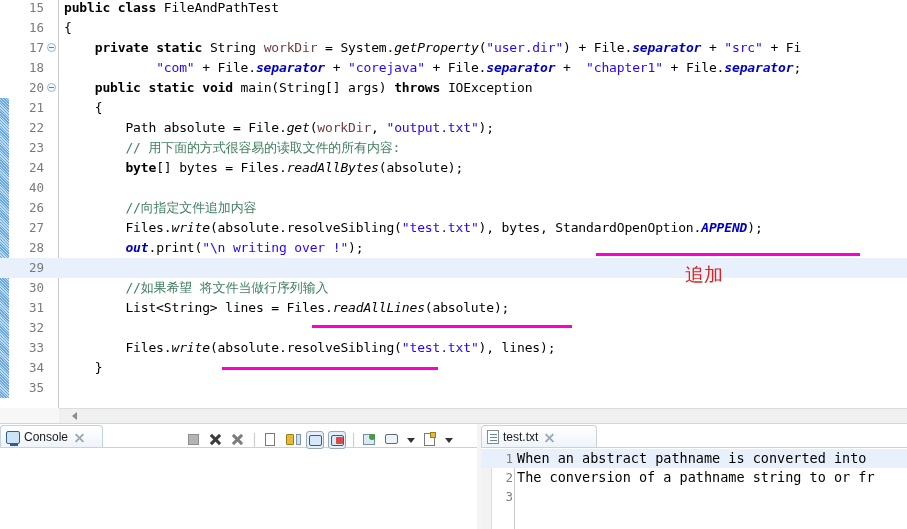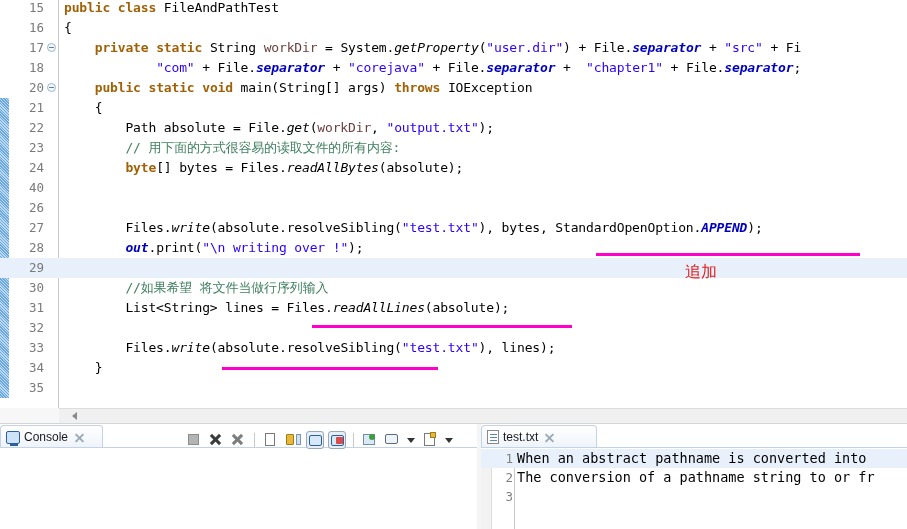--- a/index.html
+++ b/index.html
@@ -46,33 +46,33 @@
     box-sizing:border-box;
   }
   .fold:after{
     content:"";position:absolute;left:1px;top:3px;width:5px;height:1px;background:#5f7f96;
   }
   .codetext{
     position:absolute;left:64px;top:0;
     font-family:"DejaVu Sans Mono",monospace;font-size:13px;
     letter-spacing:-0.15px;
   }
-  .kw{color:#a16207;font-weight:bold;}
+  .kw{color:#000000;font-weight:bold;}
   .str{color:#2a00ff;}
   .cmt{color:#3f7f5f;}
   .fld{color:#0000c0;font-style:italic;font-weight:bold;}
   .var{color:#6a3e3e;}
   .mth{color:#000000;font-style:italic;}
   .plain{color:#000;}
 
   .mark-underline{
     position:absolute;height:3px;background:#ff00cc;
   }
   .annot-red{
-    position:absolute;color:#e02020;font-size:16px;
+    position:absolute;color:#e02020;font-size:19px;
     font-family:"DejaVu Sans",sans-serif;
   }
 
   
   #editor-hscroll{
     position:absolute;left:59px;top:408px;width:848px;height:15px;
     background:#f0f0f0;border-top:1px solid #dcdcdc;
   }
   #editor-hscroll .arrow-l{
     position:absolute;left:13px;top:3px;width:0;height:0;
@@ -209,21 +209,21 @@
         <div class="row"><span class="lineno">15</span><span class="codetext"><span class="kw">public </span><span class="kw">class </span><span class="plain">FileAndPathTest</span></span></div>
         <div class="row"><span class="lineno">16</span><span class="codetext"><span class="plain">{</span></span></div>
         <div class="row"><span class="lineno">17</span><span class="fold"></span><span class="codetext"><span class="plain">    </span><span class="kw">private </span><span class="kw">static </span><span class="plain">String </span><span class="var">workDir</span><span class="plain"> = System.</span><span class="mth">getProperty</span><span class="plain">(</span><span class="str">"user.dir"</span><span class="plain">) + File.</span><span class="fld">separator</span><span class="plain"> + </span><span class="str">"src"</span><span class="plain"> + Fi</span></span></div>
         <div class="row"><span class="lineno">18</span><span class="codetext"><span class="plain">            </span><span class="str">"com"</span><span class="plain"> + File.</span><span class="fld">separator</span><span class="plain"> + </span><span class="str">"corejava"</span><span class="plain"> + File.</span><span class="fld">separator</span><span class="plain"> +  </span><span class="str">"chapter1"</span><span class="plain"> + File.</span><span class="fld">separator</span><span class="plain">;</span></span></div>
         <div class="row"><span class="lineno">20</span><span class="fold"></span><span class="codetext"><span class="plain">    </span><span class="kw">public </span><span class="kw">static </span><span class="kw">void </span><span class="plain">main(String[] args) </span><span class="kw">throws </span><span class="plain">IOException</span></span></div>
         <div class="row"><span class="lineno">21</span><span class="codetext"><span class="plain">    {</span></span></div>
         <div class="row"><span class="lineno">22</span><span class="codetext"><span class="plain">        Path absolute = File.</span><span class="mth">get</span><span class="plain">(</span><span class="var">workDir</span><span class="plain">, </span><span class="str">"output.txt"</span><span class="plain">);</span></span></div>
         <div class="row"><span class="lineno">23</span><span class="codetext"><span class="cmt">        // 用下面的方式很容易的读取文件的所有内容:</span></span></div>
         <div class="row"><span class="lineno">24</span><span class="codetext"><span class="plain">        </span><span class="kw">byte</span><span class="plain">[] bytes = Files.</span><span class="mth">readAllBytes</span><span class="plain">(absolute);</span></span></div>
         <div class="row"><span class="lineno">40</span><span class="codetext"></span></div>
-        <div class="row"><span class="lineno">26</span></div>
+        <div class="row"><span class="lineno">26</span><span class="codetext"><span class="cmt">        //向指定文件追加内容</span></span></div>
         <div class="row"><span class="lineno">27</span><span class="codetext"><span class="plain">        Files.</span><span class="mth">write</span><span class="plain">(absolute.resolveSibling(</span><span class="str">"test.txt"</span><span class="plain">), bytes, StandardOpenOption.</span><span class="fld">APPEND</span><span class="plain">);</span></span></div>
         <div class="row"><span class="lineno">28</span><span class="codetext"><span class="plain">        </span><span class="fld">out</span><span class="plain">.print(</span><span class="str">"\n writing over !"</span><span class="plain">);</span></span></div>
         <div class="row current"><span class="lineno">29</span><span class="codetext"></span></div>
         <div class="row"><span class="lineno">30</span><span class="codetext"><span class="cmt">        //如果希望 将文件当做行序列输入</span></span></div>
         <div class="row"><span class="lineno">31</span><span class="codetext"><span class="plain">        List&lt;String&gt; lines = Files.</span><span class="mth">readAllLines</span><span class="plain">(absolute);</span></span></div>
         <div class="row"><span class="lineno">32</span></div>
         <div class="row"><span class="lineno">33</span><span class="codetext"><span class="plain">        Files.</span><span class="mth">write</span><span class="plain">(absolute.resolveSibling(</span><span class="str">"test.txt"</span><span class="plain">), lines);</span></span></div>
         <div class="row"><span class="lineno">34</span><span class="codetext"><span class="plain">    }</span></span></div>
         <div class="row"><span class="lineno">35</span><span class="codetext"></span></div>
       </div>

